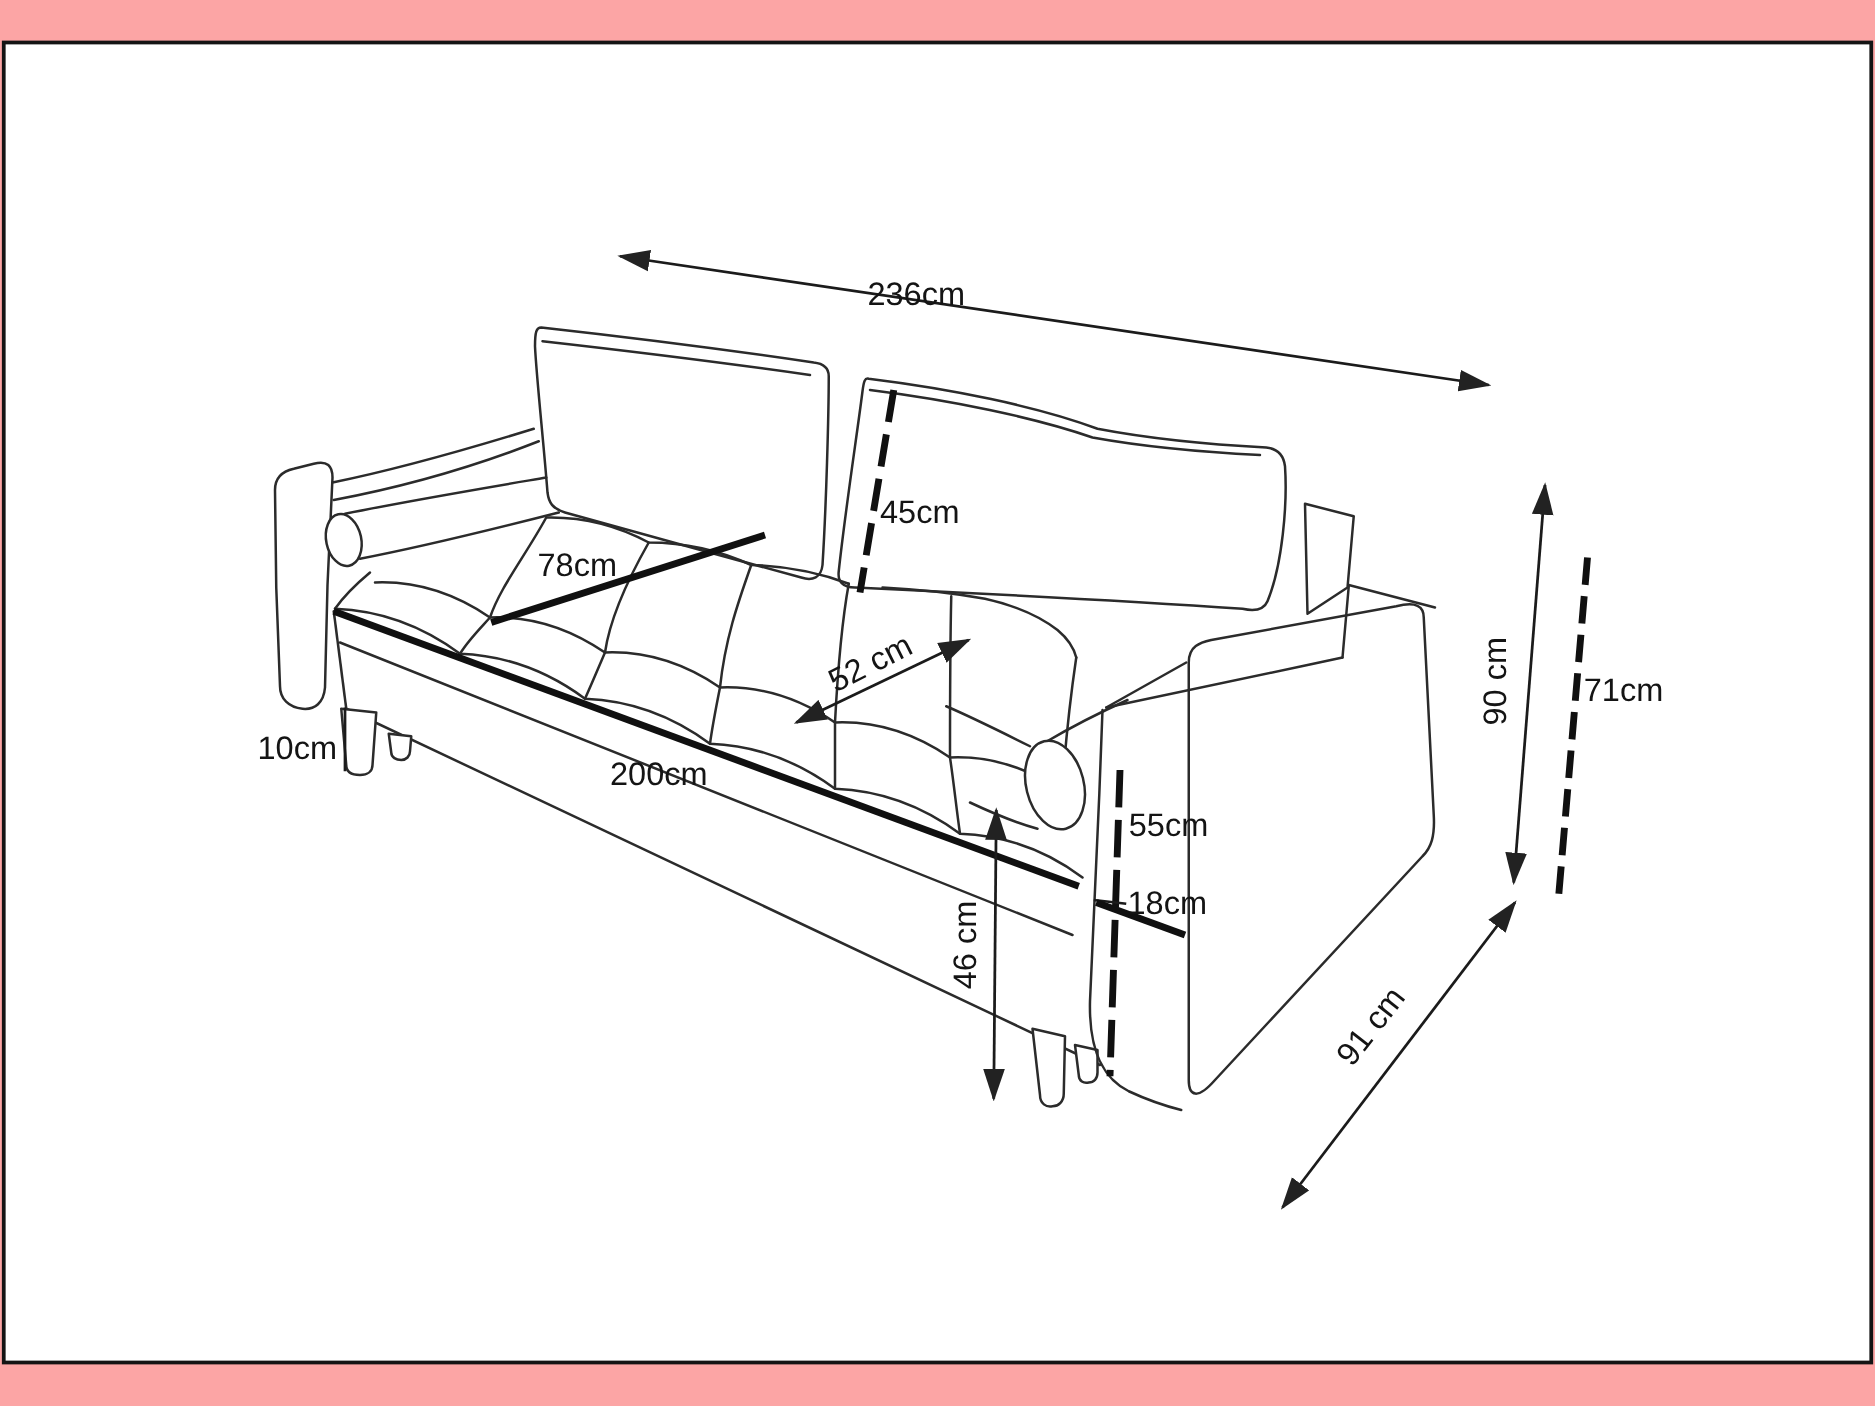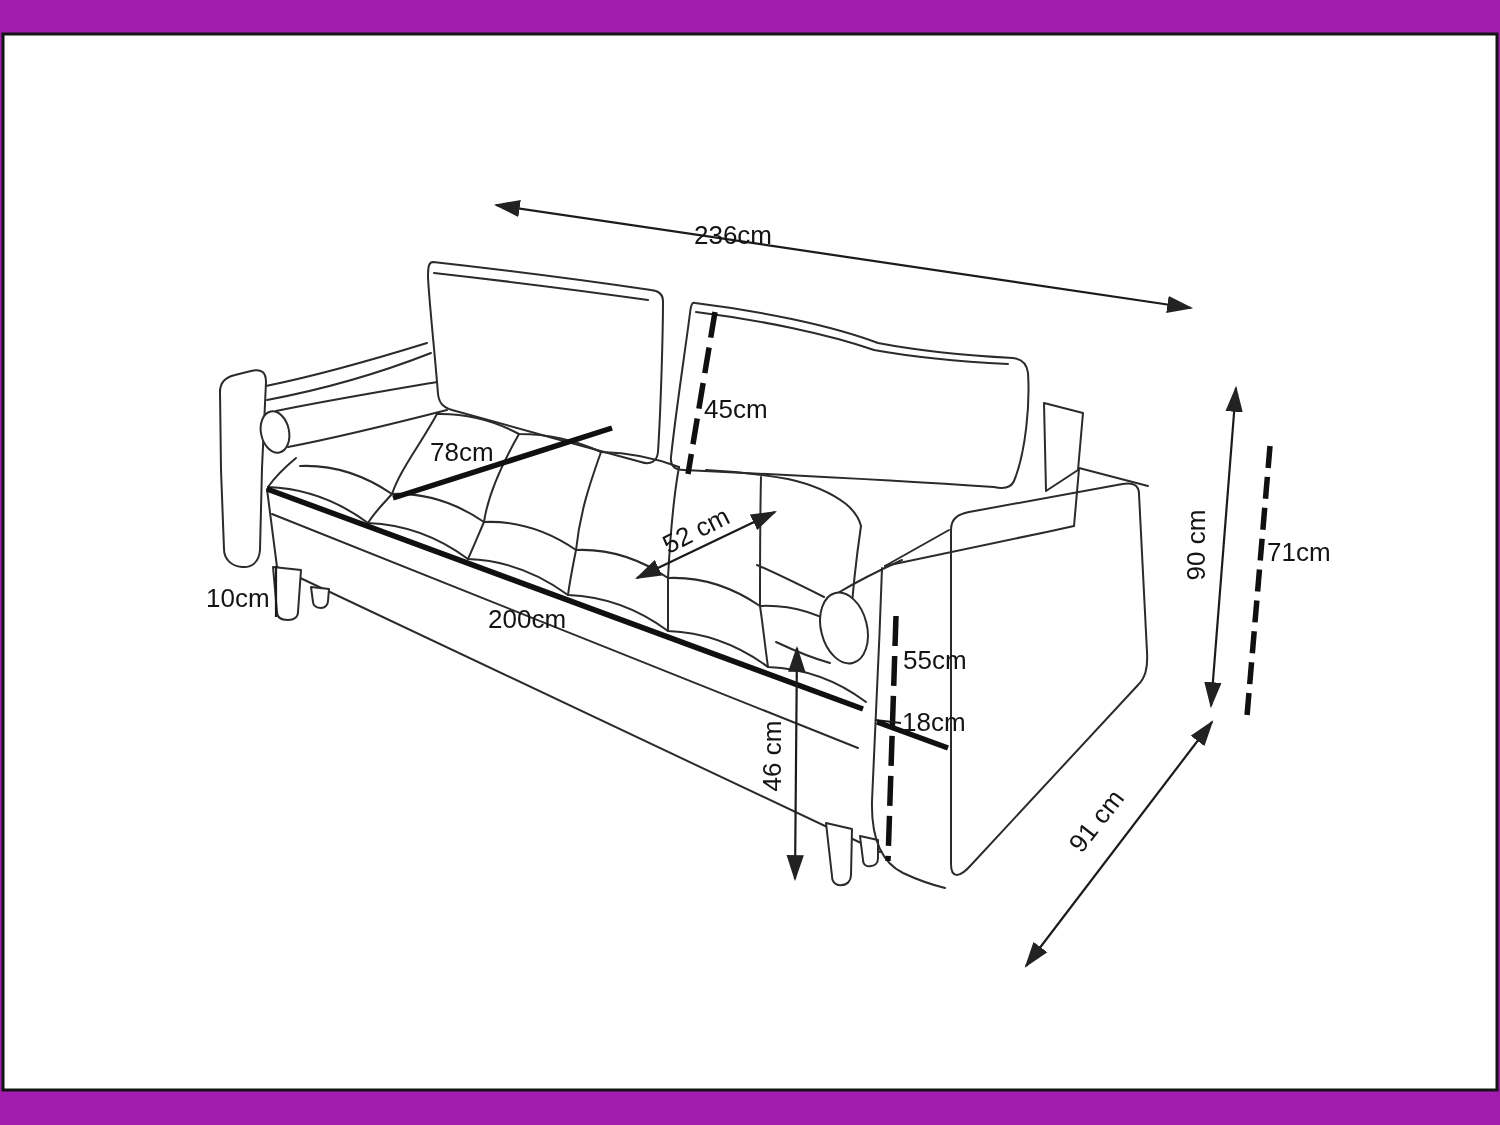--- a/index.html
+++ b/index.html
@@ -1,16 +1,16 @@
 <!DOCTYPE html>
 <html><head>
 <meta charset="utf-8">
 <style>
   html,body{margin:0;padding:0;background:#ffffff;}
-  .stage{position:relative;width:1500px;height:1125px;background:#a21caf;font-family:"Liberation Sans",sans-serif;}
+  .stage{position:relative;width:1500px;height:1125px;background:#fca5a5;font-family:"Liberation Sans",sans-serif;}
   svg{display:block;}
   .s   {fill:none;stroke:#2b2b2b;stroke-width:2;stroke-linecap:round;stroke-linejoin:round;}
   .sf  {fill:#ffffff;stroke:#2b2b2b;stroke-width:2;stroke-linejoin:round;}
   .thin{fill:none;stroke:#1b1b1b;stroke-width:2.2;}
   .thick{fill:none;stroke:#101010;stroke-width:5.5;}
   .lbl {font-family:"Liberation Sans",sans-serif;font-size:26px;fill:#141414;}
   .ah  {fill:#222222;stroke:none;}
 </style>
 </head>
 <body>

